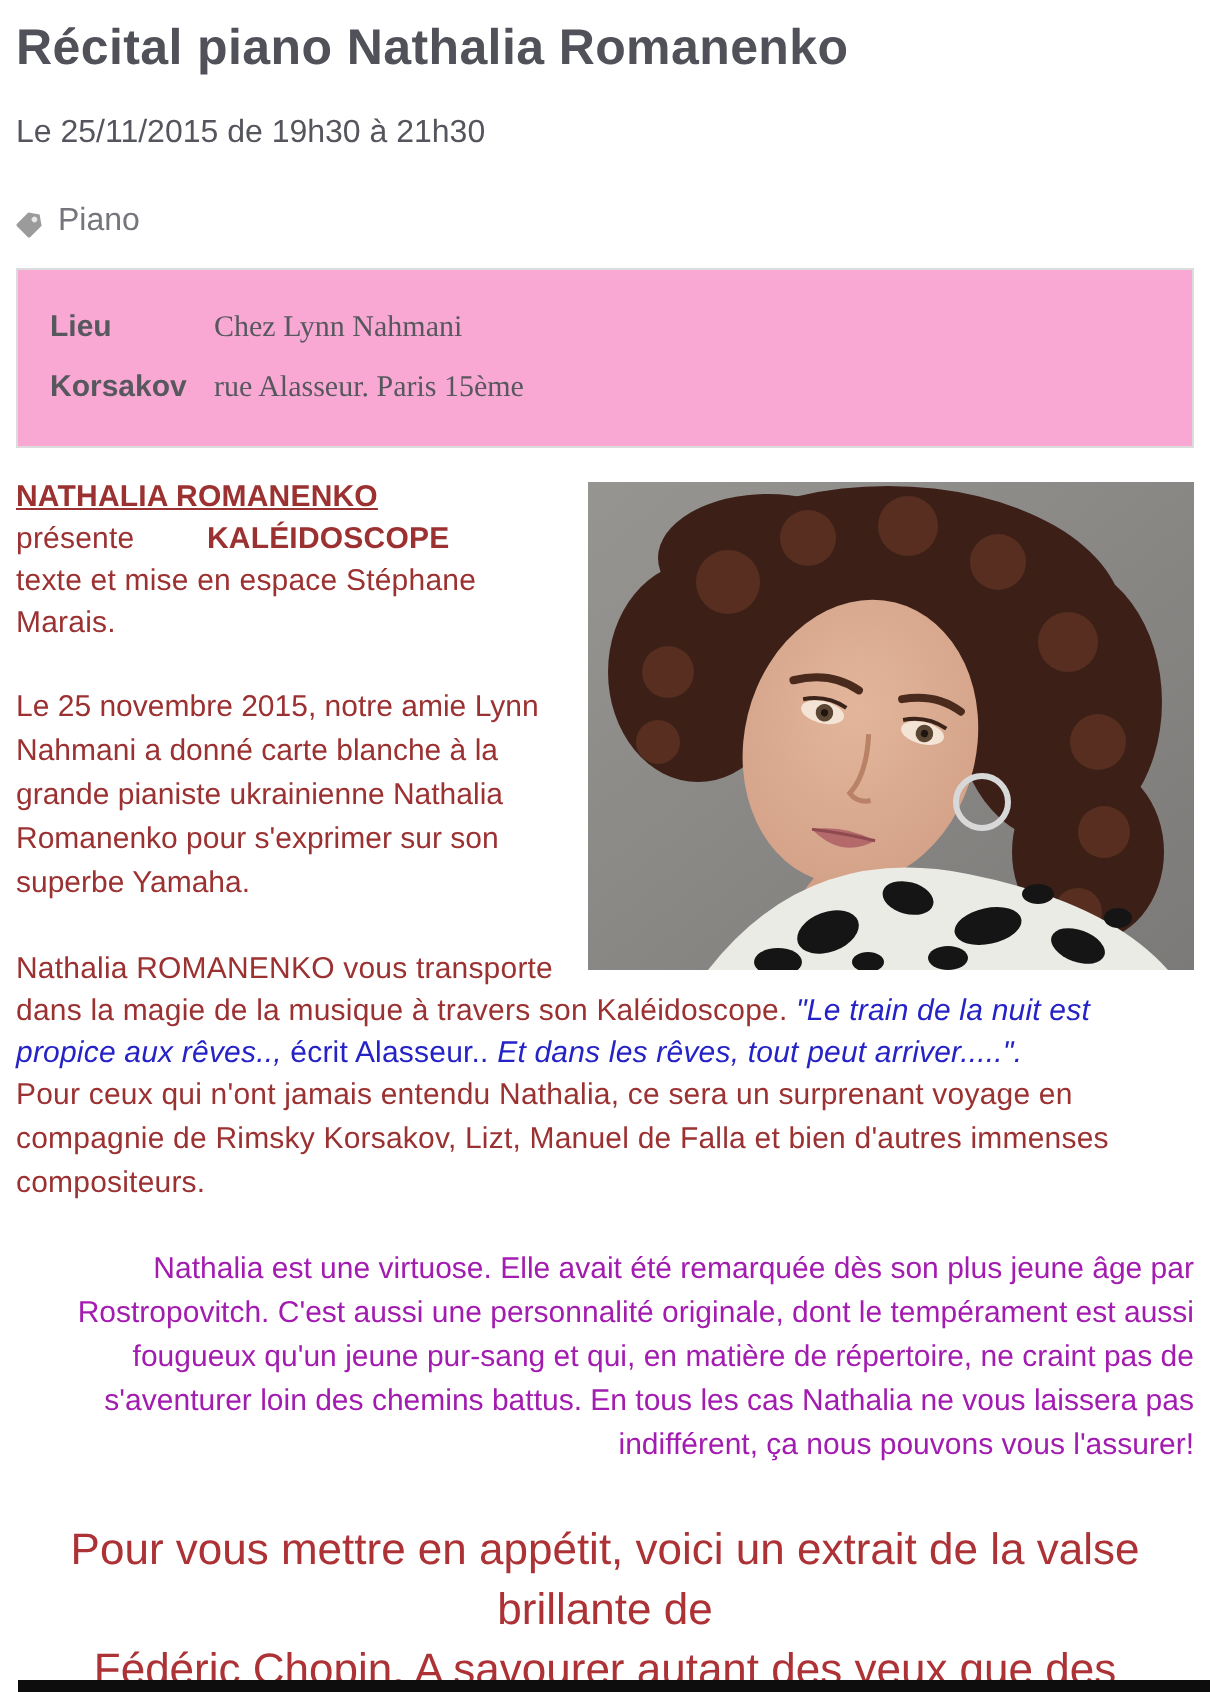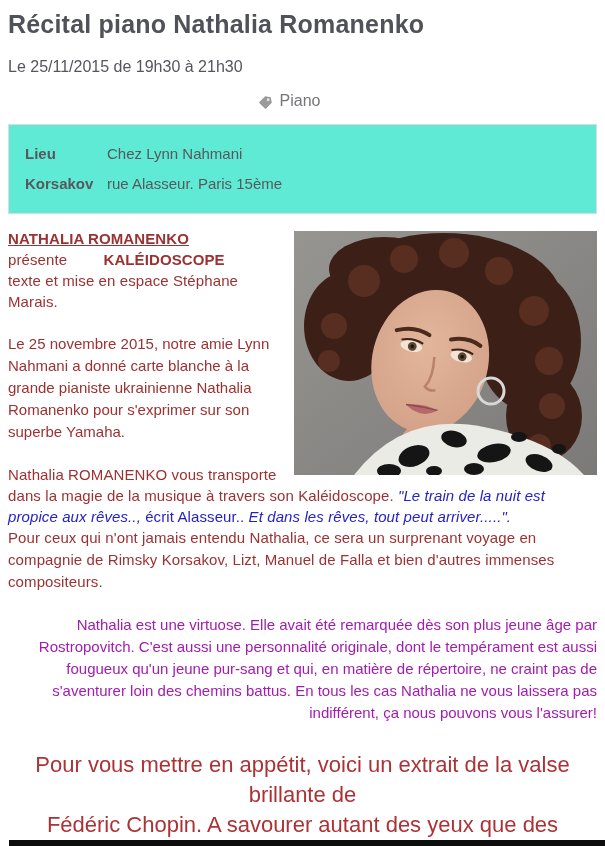--- a/index.html
+++ b/index.html
@@ -14,34 +14,34 @@
 
   
   .event-title {
     font-size: 25px; font-weight: bold; color: #515259;
     letter-spacing: 0.2px; margin-top: 2px;
   }
   .event-date {
     font-size: 16px; color: #55565d; margin-top: 19px;
   }
   .tag-row {
-    display: flex; justify-content: center; align-items: center;
-    margin-top: 16px; margin-bottom: 14px; padding-right: 26px;
+    display: flex; justify-content: flex-start; align-items: center;
+    margin-top: 26px; margin-bottom: 14px; padding-right: 26px;
   }
   .tag-icon { width: 15px; height: 15px; margin-right: 6px; }
   .tag-label { font-size: 16px; color: #75767c; }
 
   
   .info-box {
-    background: #5eead4; border: 1px solid #dcdcdc;
+    background: #f9a8d4; border: 1px solid #dcdcdc;
     padding: 14px 16px; margin-top: 4px;
   }
   .info-row { display: flex; line-height: 30px; font-size: 15px; }
   .info-label { width: 82px; font-weight: bold; color: #57585e; }
-  .info-value { color: #57585e; }
+  .info-value { color: #57585e; font-family: Liberation Serif, serif; }
 
   
   .article { margin-top: 14px; font-size: 15px; }
   .portrait {
     float: right; width: 303px; height: 244px;
     margin-left: 10px; margin-bottom: 6px; margin-top: 3px;
     display: block;
   }
   .p-block { margin-bottom: 21px; }
   .darkred { color: #9c3132; }

